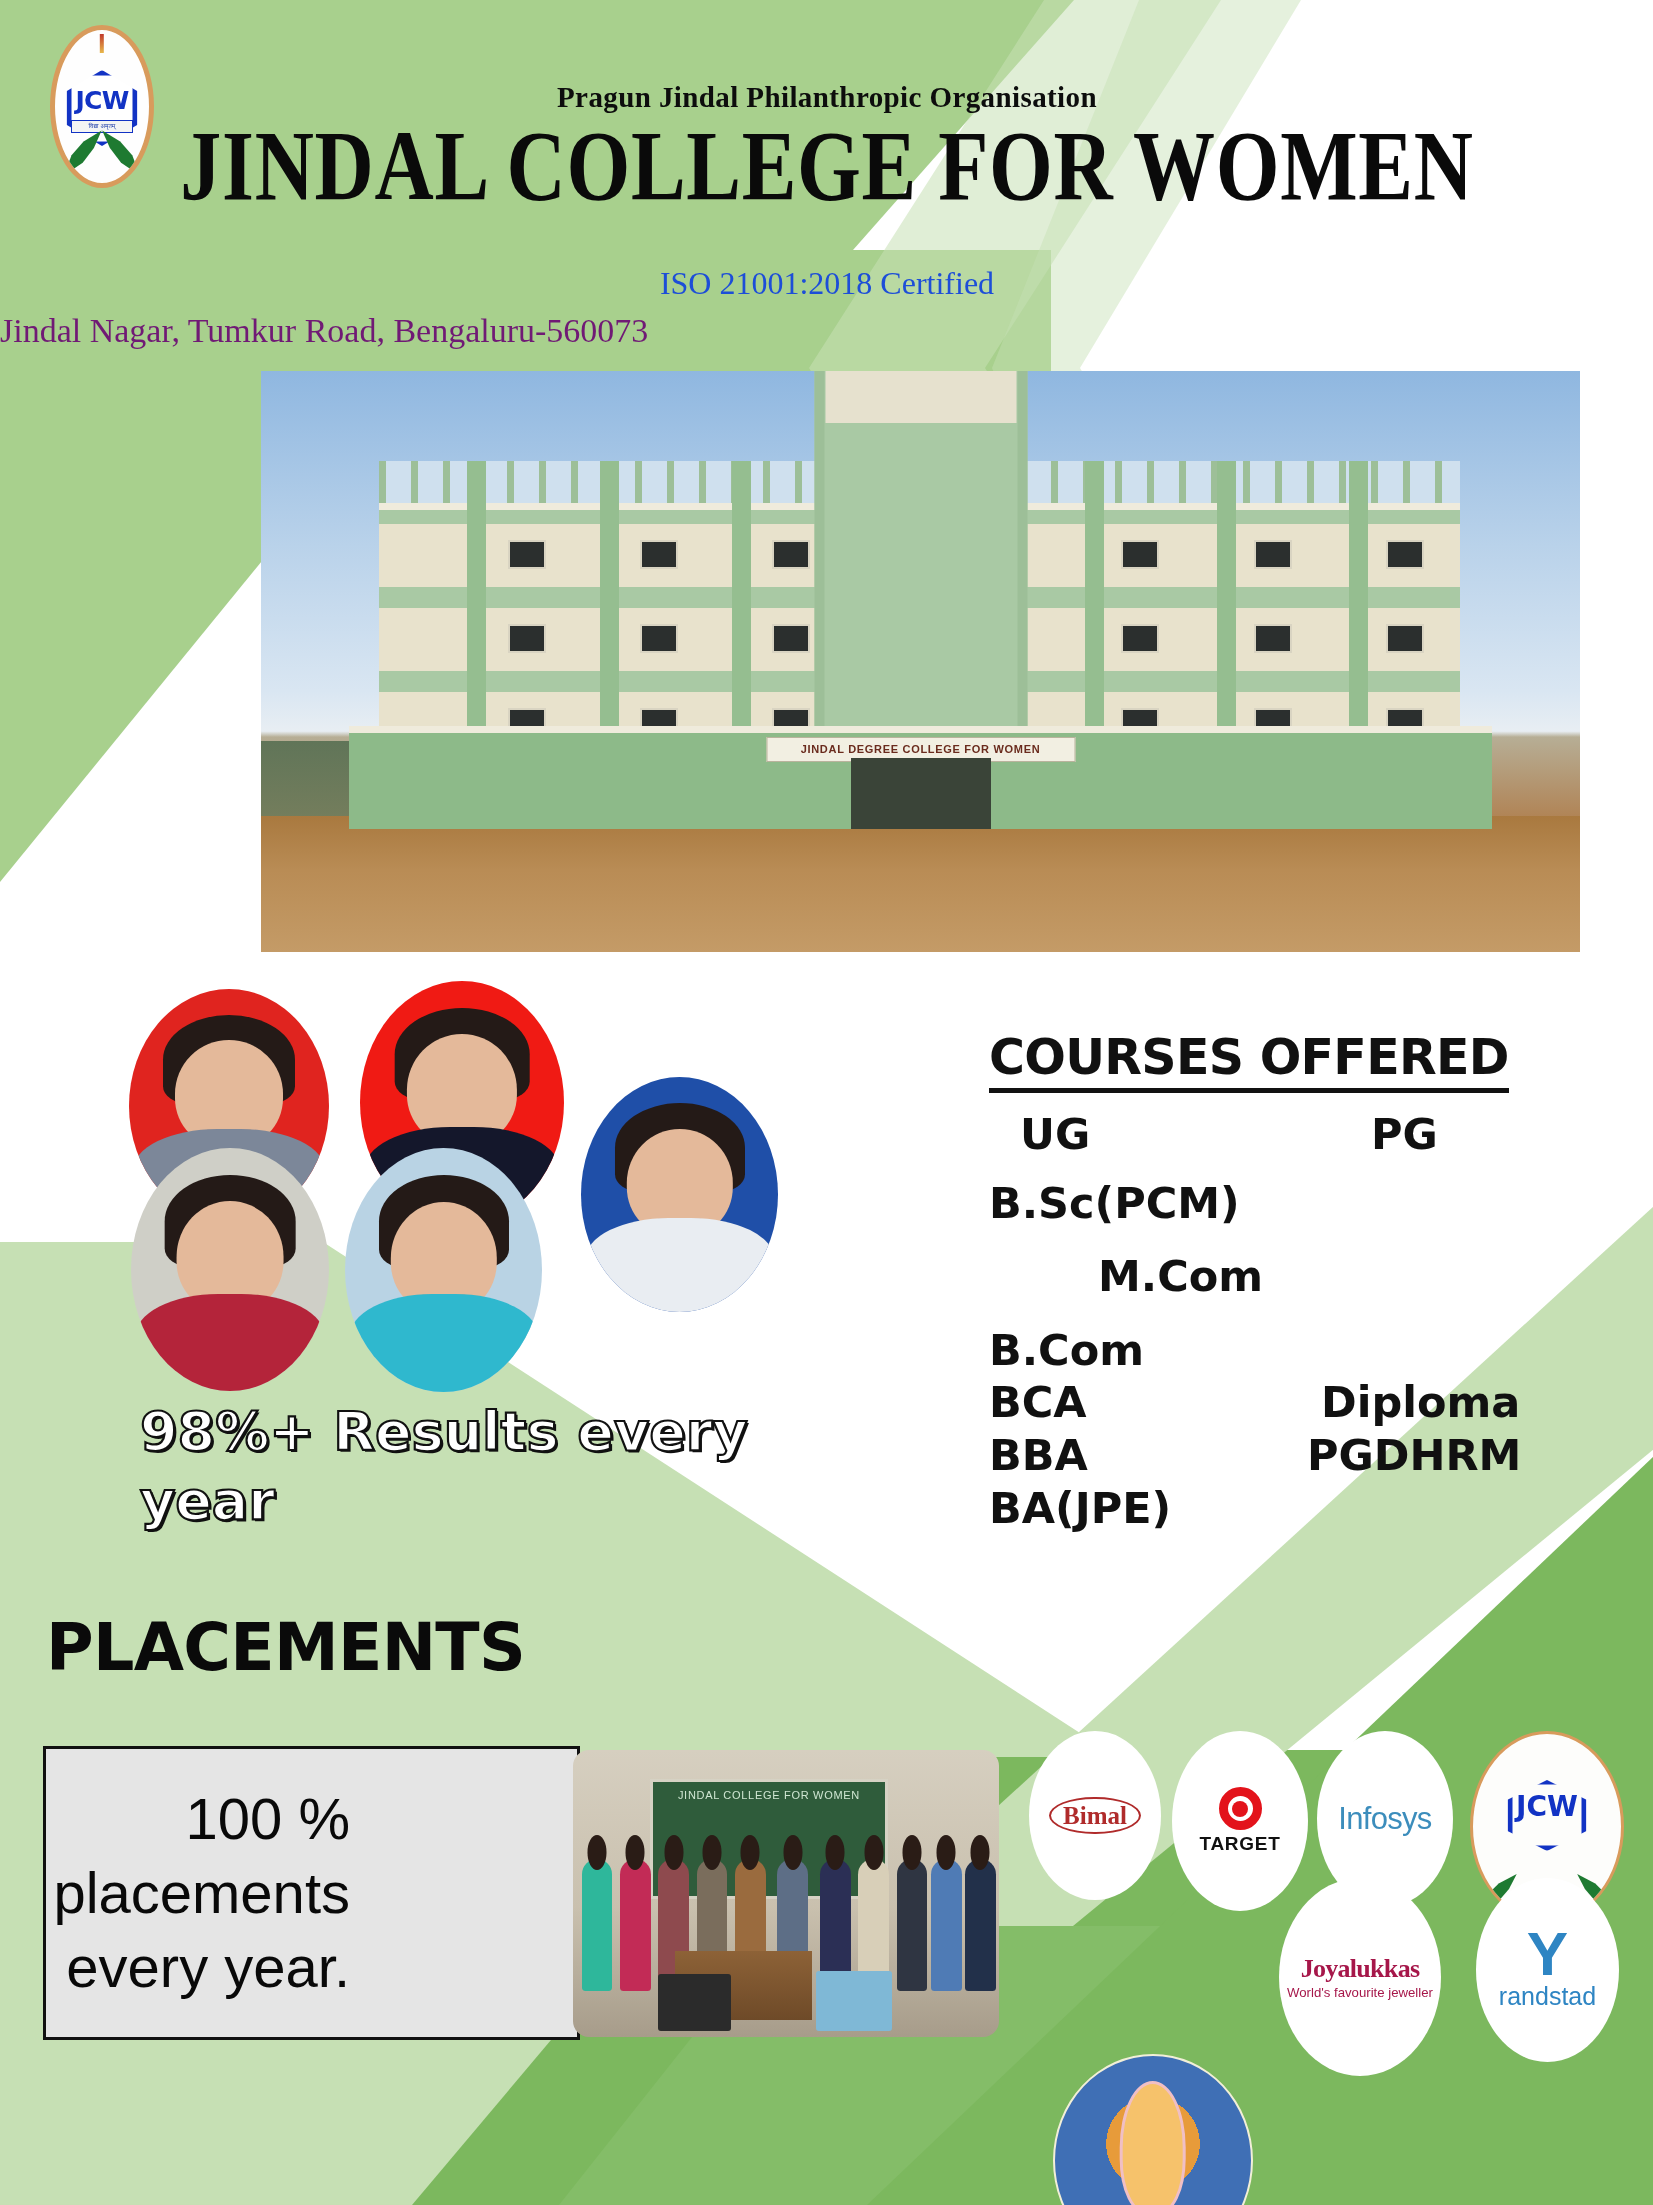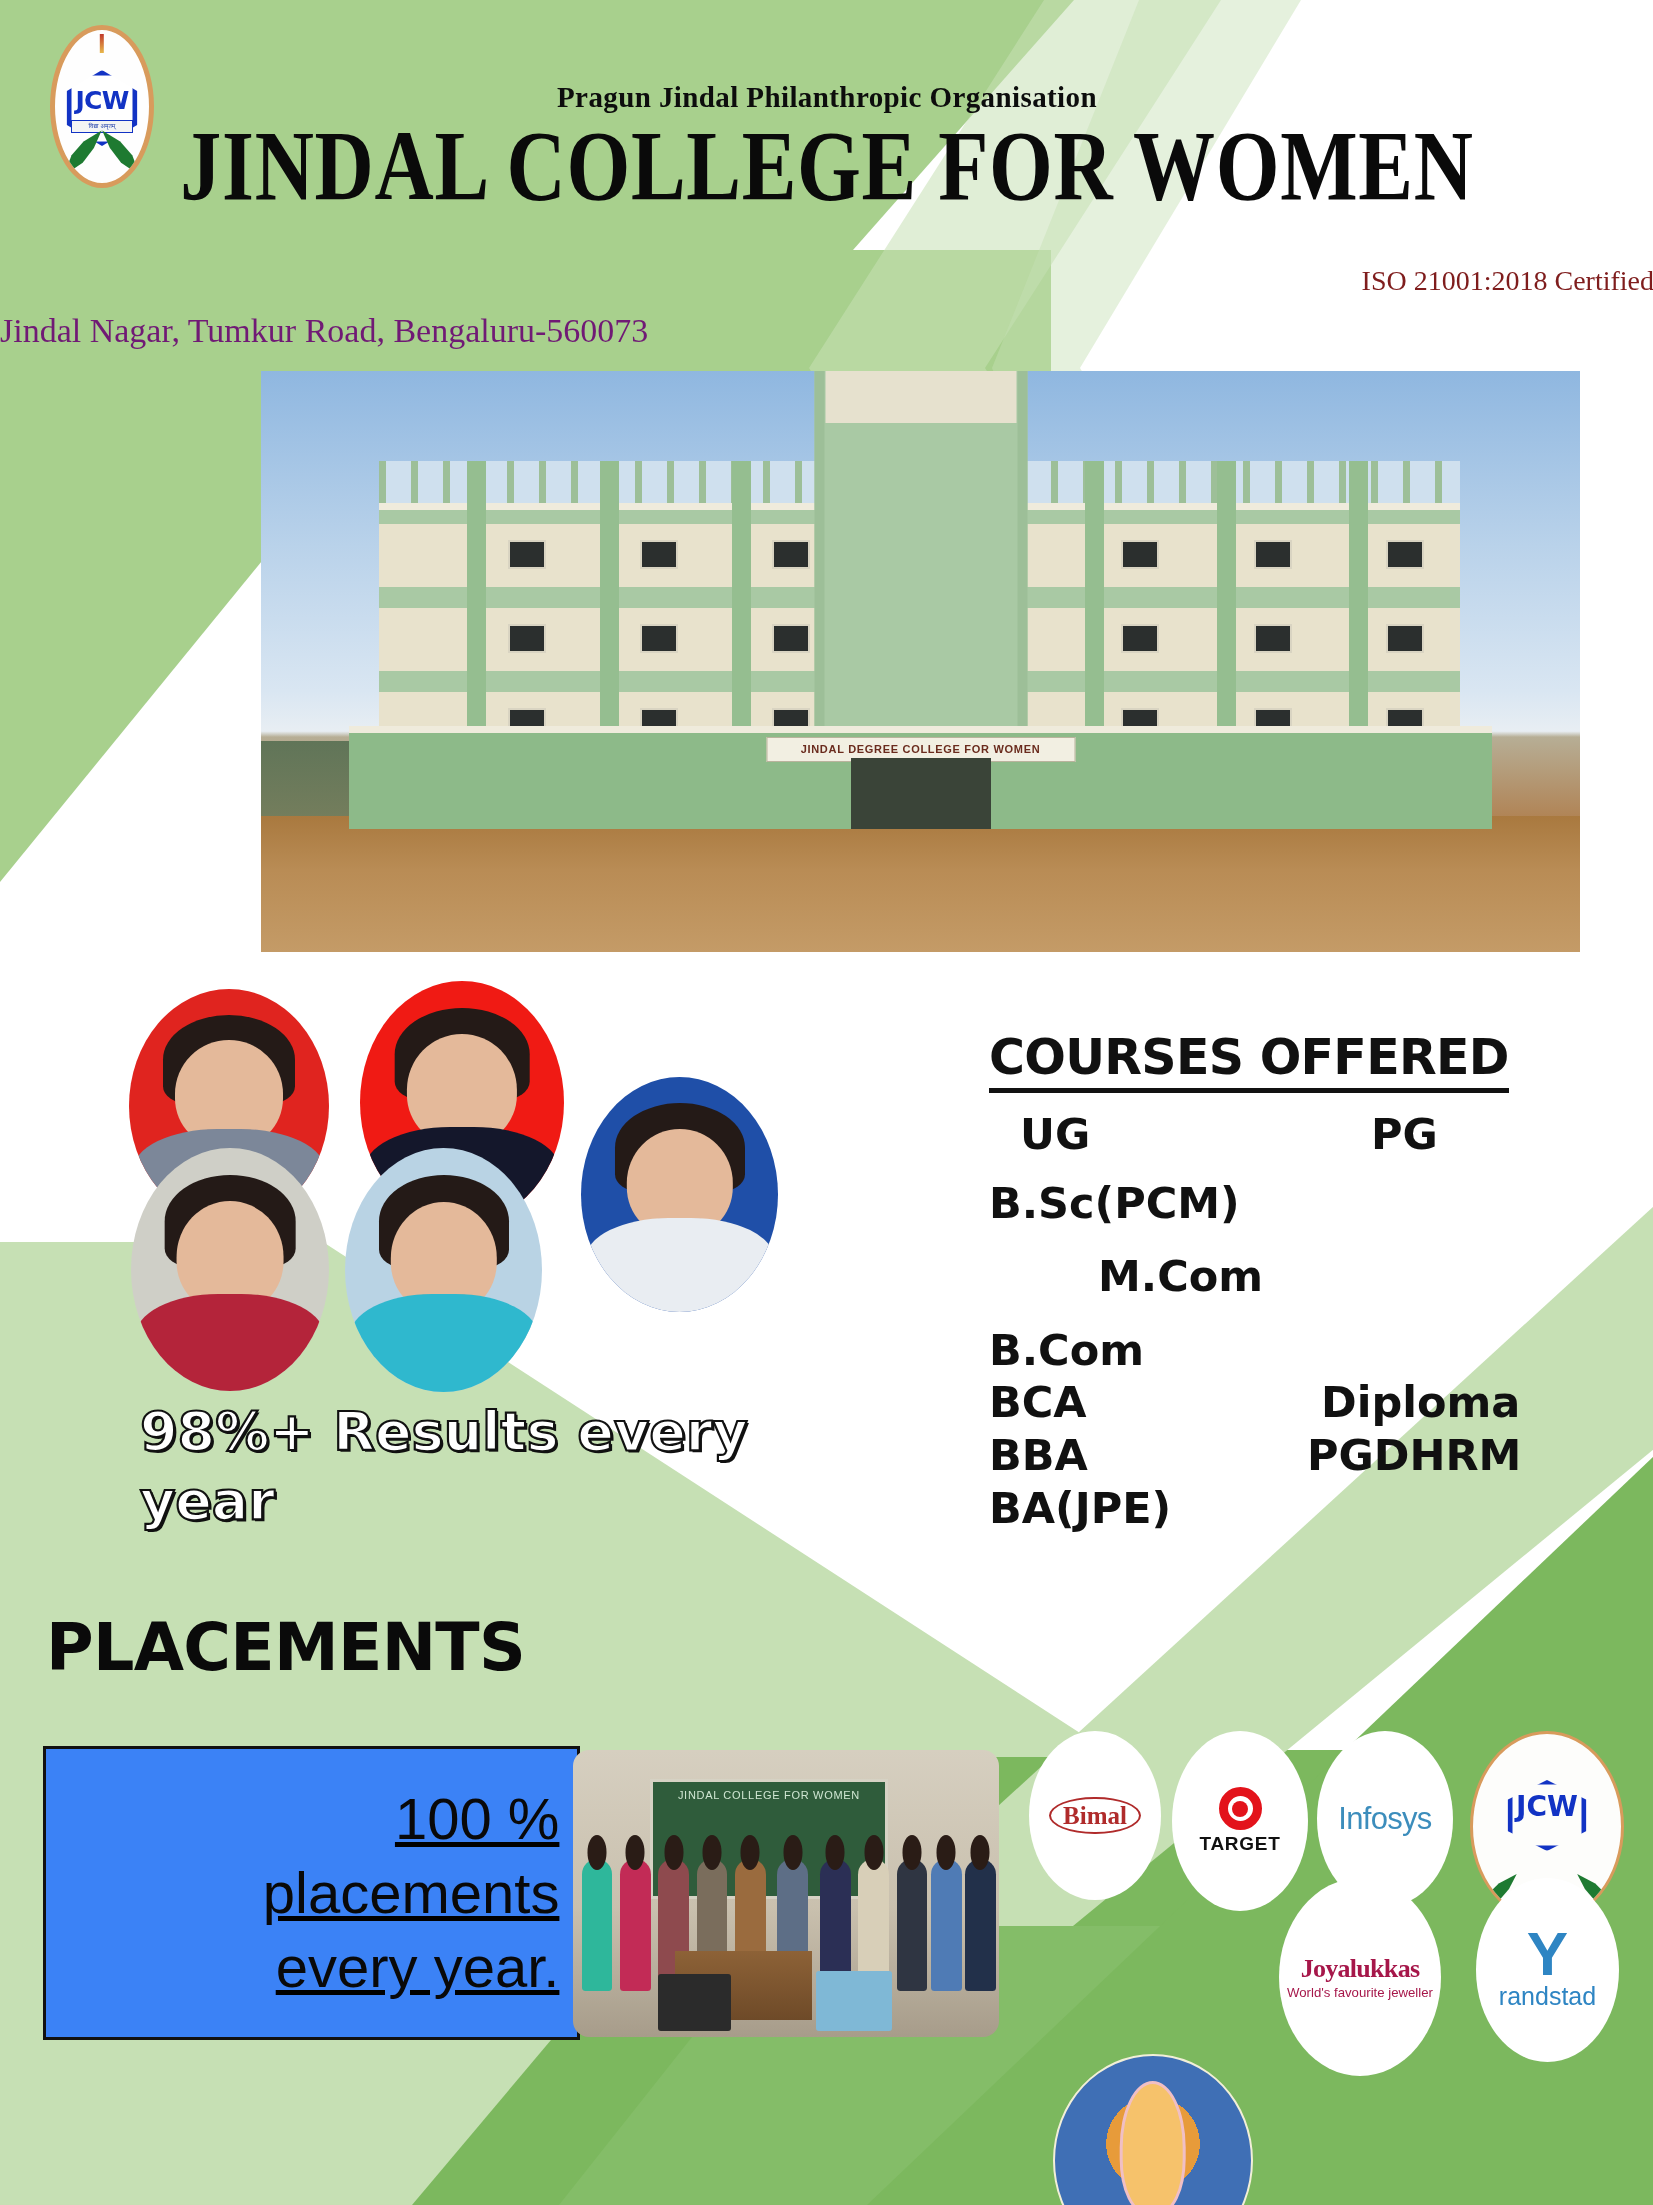--- a/index.html
+++ b/index.html
@@ -127,23 +127,23 @@
     font-weight:700; font-size:82px; color:#0a0a0a;
     letter-spacing:0.7px; white-space:nowrap;
     transform:scaleY(1.22); transform-origin:center top;
   }
   .affil-line {
     position:absolute; left:0; right:0; top:213px; text-align:center;
     font-family:"Liberation Serif", serif;
     font-size:35px; color:#101010;
   }
   .iso-line {
-    position:absolute; left:0; right:0; top:265px; text-align:right;
+    position:absolute; left:0; right:0; top:265px; text-align:center;
     font-family:"Liberation Serif", serif;
-    font-size:28px; color:#7f1d1d;
+    font-size:32px; color:#1d4ed8;
   }
   .addr-line {
     position:absolute; left:0; right:0; top:312px; text-align:left;
     font-family:"Liberation Serif", serif;
     font-size:34px; color:#701a75;
   }
 
   
   .building {
     position:absolute; left:261px; top:371px; width:1319px; height:581px;
@@ -240,24 +240,23 @@
   
   .placements-heading {
     position:absolute; left:46px; top:1610px;
     font-family:"DejaVu Sans", sans-serif;
     font-weight:700; font-size:65px; color:#0a0a0a; letter-spacing:-0.7px;
   }
 
   
   .placement-box {
     position:absolute; left:43px; top:1746px; width:537px; height:294px;
-    border:3.7px solid #111; background:#3b82f6;
-    display:flex; align-items:center; justify-content:flex-end;
+    border:3.7px solid #111; background:#e5e5e5;
+    display:flex; align-items:center; justify-content:flex-start;
     padding:7.4px 17.6px 7.4px 7.4px;
-    text-decoration:underline;
   }
   .placement-box .ptext {
     font-family:"Liberation Sans", sans-serif;
     font-weight:400; font-size:58px; line-height:1.28; color:#090909;
     text-align:right;
   }
 
   
   .group-photo {
     position:absolute; left:573px; top:1750px; width:426px; height:287px;

